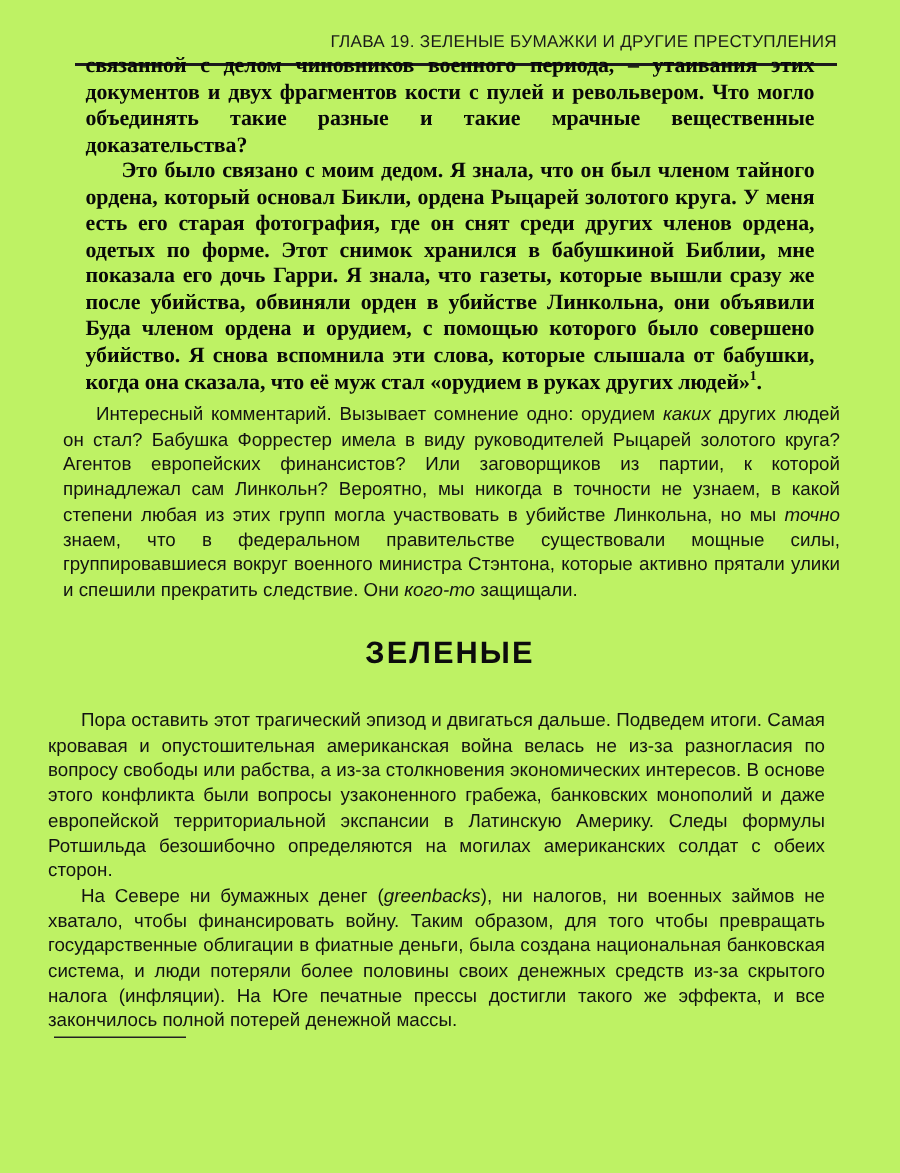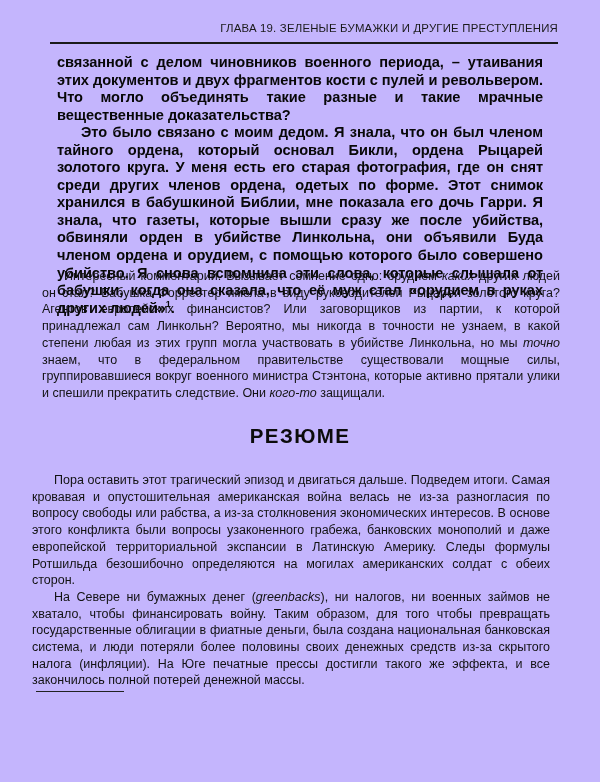--- a/index.html
+++ b/index.html
@@ -9,21 +9,21 @@
     background: #ffffff;
   }
   body {
     font-family: "Liberation Serif", serif;
     color: #111111;
   }
   .page {
     position: relative;
     width: 600px;
     height: 782px;
-    background: #c4b5fd;
+    background: #bef264;
     overflow: hidden;
     box-sizing: border-box;
   }
 
   
   .running-head {
     position: absolute;
     top: 22px;
     left: 50px;
     right: 42px;
@@ -39,24 +39,24 @@
     top: 42px;
     left: 50px;
     width: 508px;
     height: 2px;
     background: #1b1b1b;
   }
 
   
   .quote-block {
     position: absolute;
-    top: 54px;
+    top: 36px;
     left: 57px;
     width: 486px;
-    font-family: Liberation Sans, sans-serif;
+    font-family: Liberation Serif, serif;
     font-weight: bold;
     font-size: 14.6px;
     line-height: 17.55px;
     text-align: justify;
     text-justify: inter-word;
     color: #080808;
     letter-spacing: -0.05px;
   }
   .quote-block p {
     margin: 0;
@@ -181,21 +181,21 @@
     <p class="first">связанной с делом чиновников военного периода, – утаивания этих документов и двух фрагментов кости с пулей и револьвером. Что могло объединять такие разные и такие мрачные вещественные доказательства?</p>
     <p><span>Это было связано с моим дедом. Я знала, что он был членом тайного ордена, который основал Бикли, ордена Рыцарей золотого круга. У меня есть его старая фотография, где он снят среди других членов ордена, одетых по форме. Этот снимок хранился в бабушкиной Библии, мне показала его дочь Гарри. Я знала, что газеты, которые вышли сразу же после убийства, обвиняли орден в убийстве Линкольна, они объявили Буда членом ордена и орудием, с помощью которого было совершено убийство. Я снова вспомнила эти слова, которые слышала от бабушки, когда она сказала, что её муж стал «орудием в руках других людей»</span><sup>1</sup>.</p>
   </div>
 
   <div class="commentary">
     <p>
       <span>Интересный комментарий. Вызывает сомнение одно: орудием </span><em>каких</em><span> других людей он стал? Бабушка Форрестер имела в виду руководителей Рыцарей золотого круга? Агентов европейских финансистов? Или заговорщиков из партии, к которой принадлежал сам Линкольн? Вероятно, мы никогда в точности не узнаем, в какой степени любая из этих групп могла участвовать в убийстве Линкольна, но мы </span><em>точно</em><span> знаем, что в федеральном правительстве существовали мощные силы, группировавшиеся вокруг военного министра Стэнтона, которые активно прятали улики и спешили прекратить следствие. Они </span><em>кого-то</em><span> защищали.</span>
     </p>
   </div>
 
-  <div class="section-heading">РЕЗЮМЕ</div>
+  <div class="section-heading">ЗЕЛЕНЫЕ</div>
 
   <div class="summary">
     <p>Пора оставить этот трагический эпизод и двигаться дальше. Подведем итоги. Самая кровавая и опустошительная американская война велась не из-за разногласия по вопросу свободы или рабства, а из-за столкновения экономических интересов. В основе этого конфликта были вопросы узаконенного грабежа, банковских монополий и даже европейской территориальной экспансии в Латинскую Америку. Следы формулы Ротшильда безошибочно определяются на могилах американских солдат с обеих сторон.</p>
     <p>
       <span>На Севере ни бумажных денег (</span><em>greenbacks</em><span>), ни налогов, ни военных займов не хватало, чтобы финансировать войну. Таким образом, для того чтобы превращать государственные облигации в фиатные деньги, была создана национальная банковская система, и люди потеряли более половины своих денежных средств из-за скрытого налога (инфляции). На Юге печатные прессы достигли такого же эффекта, и все закончилось полной потерей денежной массы.</span>
     </p>
   </div>
 
   <div class="footnote-rule"></div>
 

